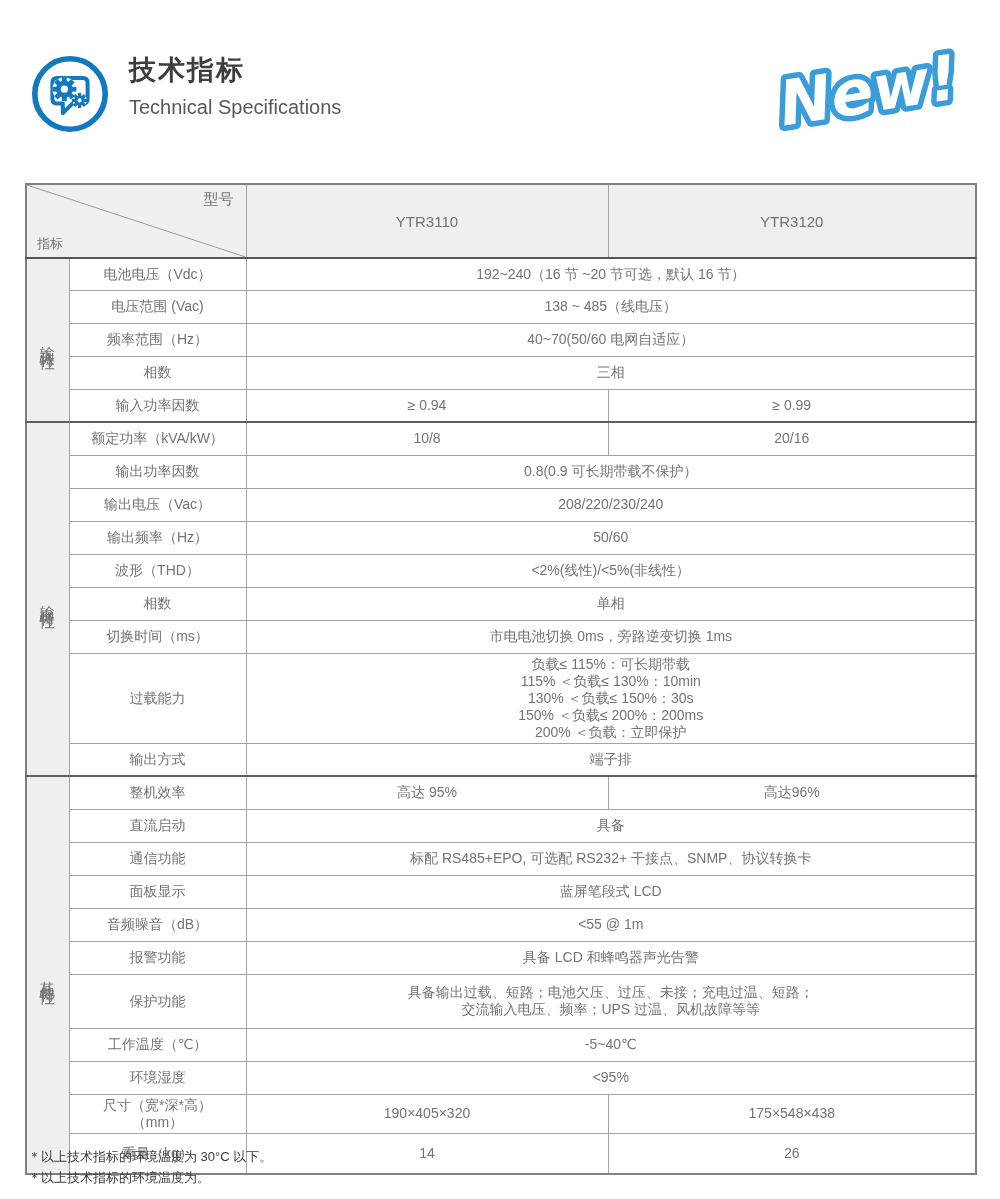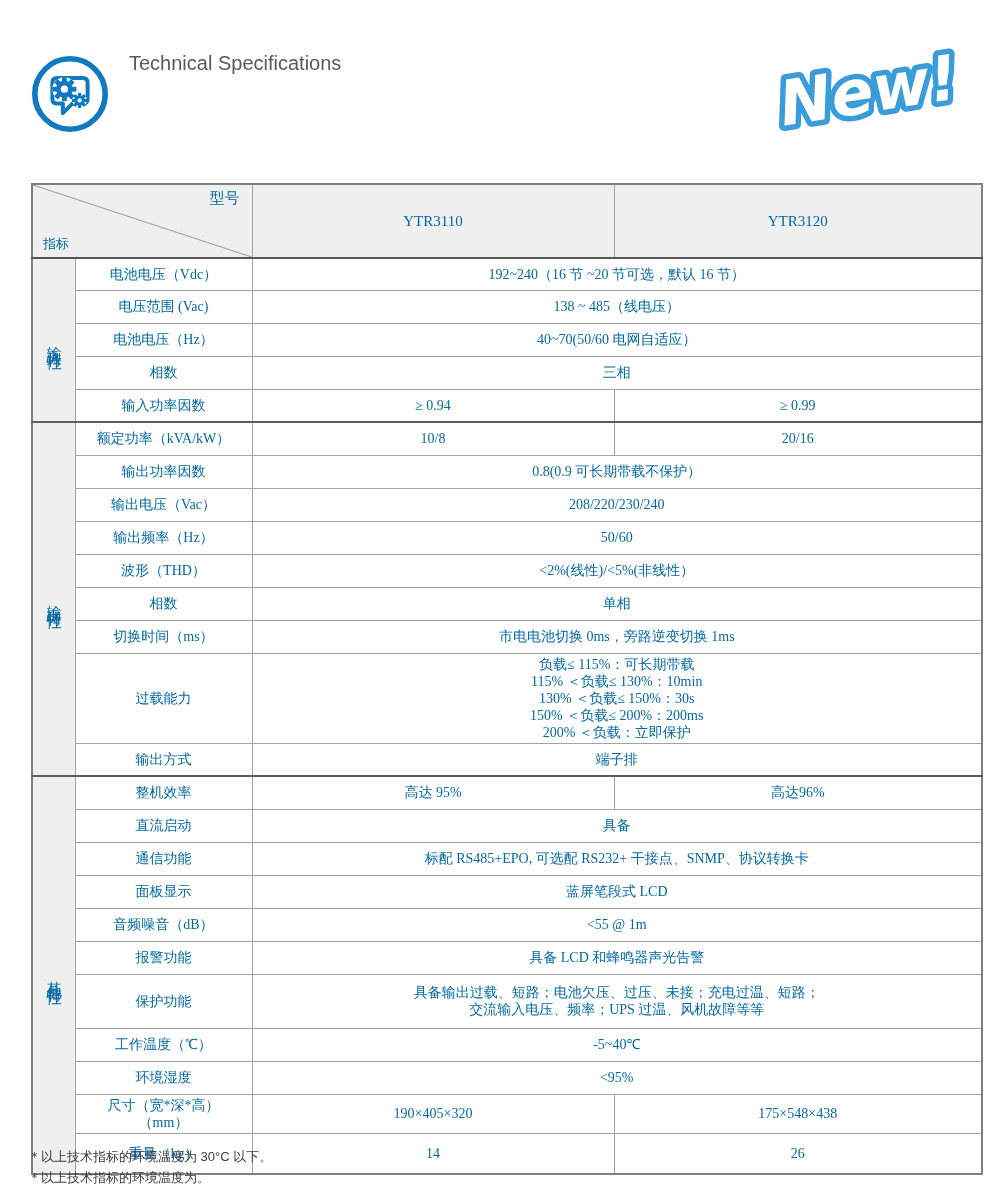--- a/index.html
+++ b/index.html
@@ -8,23 +8,23 @@
     font-family:"Liberation Sans","DejaVu Sans",sans-serif;color:#333;
   }
   
   .hdr-icon{position:absolute;left:30px;top:54px;width:80px;height:80px;}
   .titles{position:absolute;left:129px;top:52px;}
   .title-cn{font-size:27px;font-weight:bold;color:#3d3d3d;letter-spacing:2px;margin:0 0 8px 0;}
   .title-en{font-size:20px;font-weight:normal;color:#58595b;margin:0;}
   .badge{position:absolute;right:26px;top:34px;width:210px;height:115px;}
   
   .spec-table{
-    position:absolute;left:31px;top:183px;width:950px;
+    position:absolute;left:25px;top:183px;width:950px;
     border-collapse:collapse;table-layout:fixed;
-    font-size:14px;color:#0369a1;font-family:Liberation Serif, serif;
+    font-size:14px;color:#737373;
   }
   .spec-table td,.spec-table th{
     border:1px solid #a3a3a3;text-align:center;vertical-align:middle;
     padding:2px 6px;font-weight:normal;white-space:pre-line;line-height:17px;
   }
   .spec-table{border:2px solid #808080;}
   .spec-table thead th{background:#efefef;font-size:15px;}
   .spec-table thead{border-bottom:2px solid #555;}
   tbody.sec-block{border-top:2px solid #5f5f5f;}
   td.sec{
@@ -75,20 +75,21 @@
         <rect x="-2" y="-9.5" width="4" height="5" transform="rotate(270)"></rect>
         <rect x="-2" y="-9.5" width="4" height="5" transform="rotate(315)"></rect>
       </g>
       <circle r="6.5"></circle>
       <circle r="2.6" fill="#fff"></circle>
     </g>
   </svg>
 </div>
 
 <div class="titles">
+  <div class="title-cn">技术指标</div>
   <div class="title-en">Technical Specifications</div>
 </div>
 
 <div class="badge">
   <svg viewBox="0 0 210 115" width="210" height="115">
     <text x="105" y="78" text-anchor="middle" transform="rotate(-9 105 60)" font-family="DejaVu Sans, sans-serif" font-size="62" font-weight="bold" font-style="italic" fill="#ffffff" stroke="#3a9cd8" stroke-width="11" stroke-linejoin="round" paint-order="stroke">New!</text>
   </svg>
 </div>
 
 <table class="spec-table">
@@ -116,21 +117,21 @@
     <tr style="height:32px">
       <td class="sec" rowspan="5">输入特性</td>
       <td class="lbl">电池电压（Vdc）</td>
       <td colspan="2">192~240（16 节 ~20 节可选，默认 16 节）</td>
     </tr>
     <tr style="height:33px">
       <td class="lbl">电压范围 (Vac)</td>
       <td colspan="2">138 ~ 485（线电压）</td>
     </tr>
     <tr style="height:33px">
-      <td class="lbl">电池电压（Hz）</td>
+      <td class="lbl">频率范围（Hz）</td>
       <td colspan="2">40~70(50/60 电网自适应）</td>
     </tr>
     <tr style="height:33px">
       <td class="lbl">相数</td>
       <td colspan="2">三相</td>
     </tr>
     <tr style="height:33px">
       <td class="lbl">输入功率因数</td>
       <td>≥ 0.94</td>
       <td>≥ 0.99</td>

